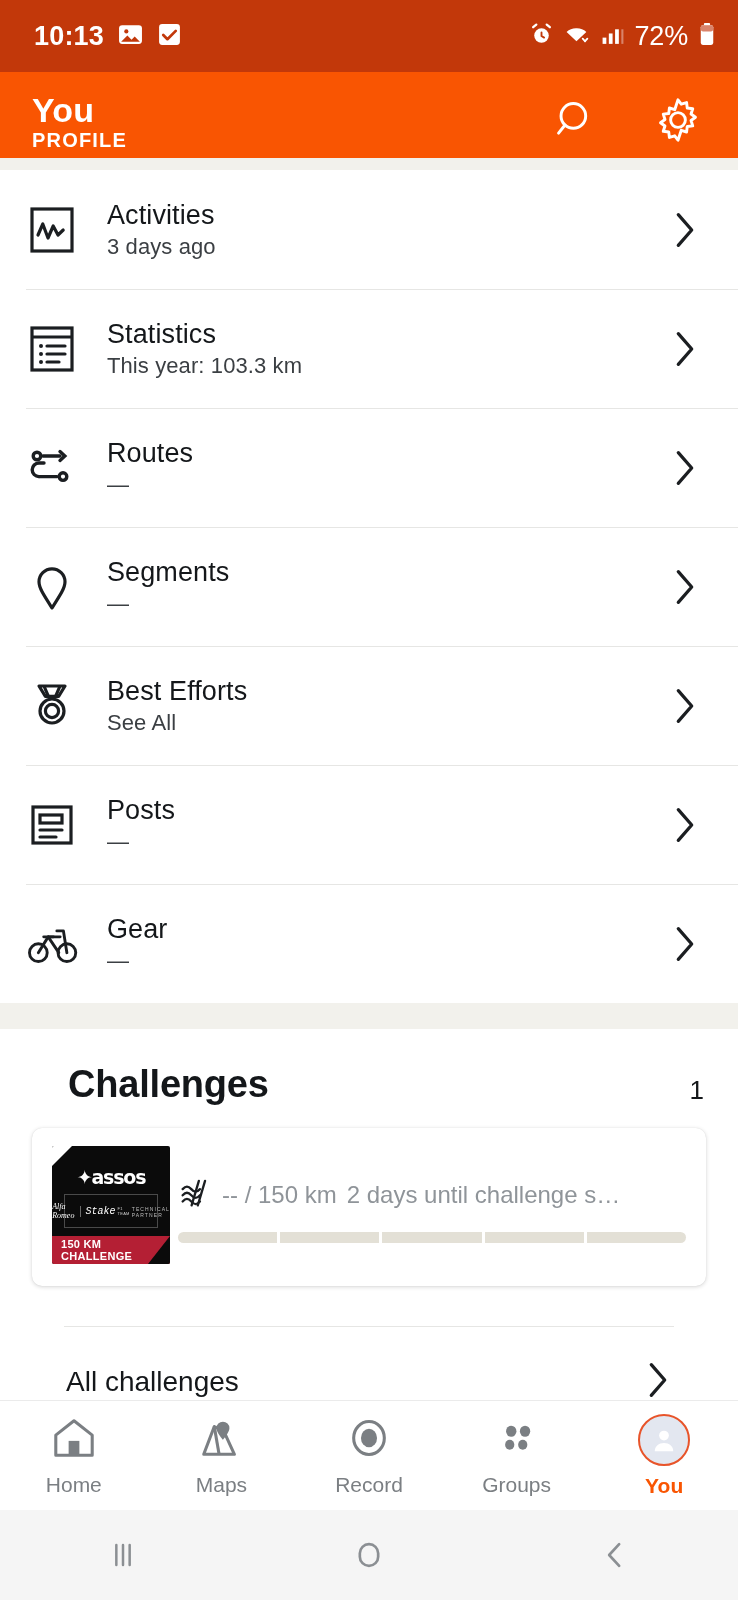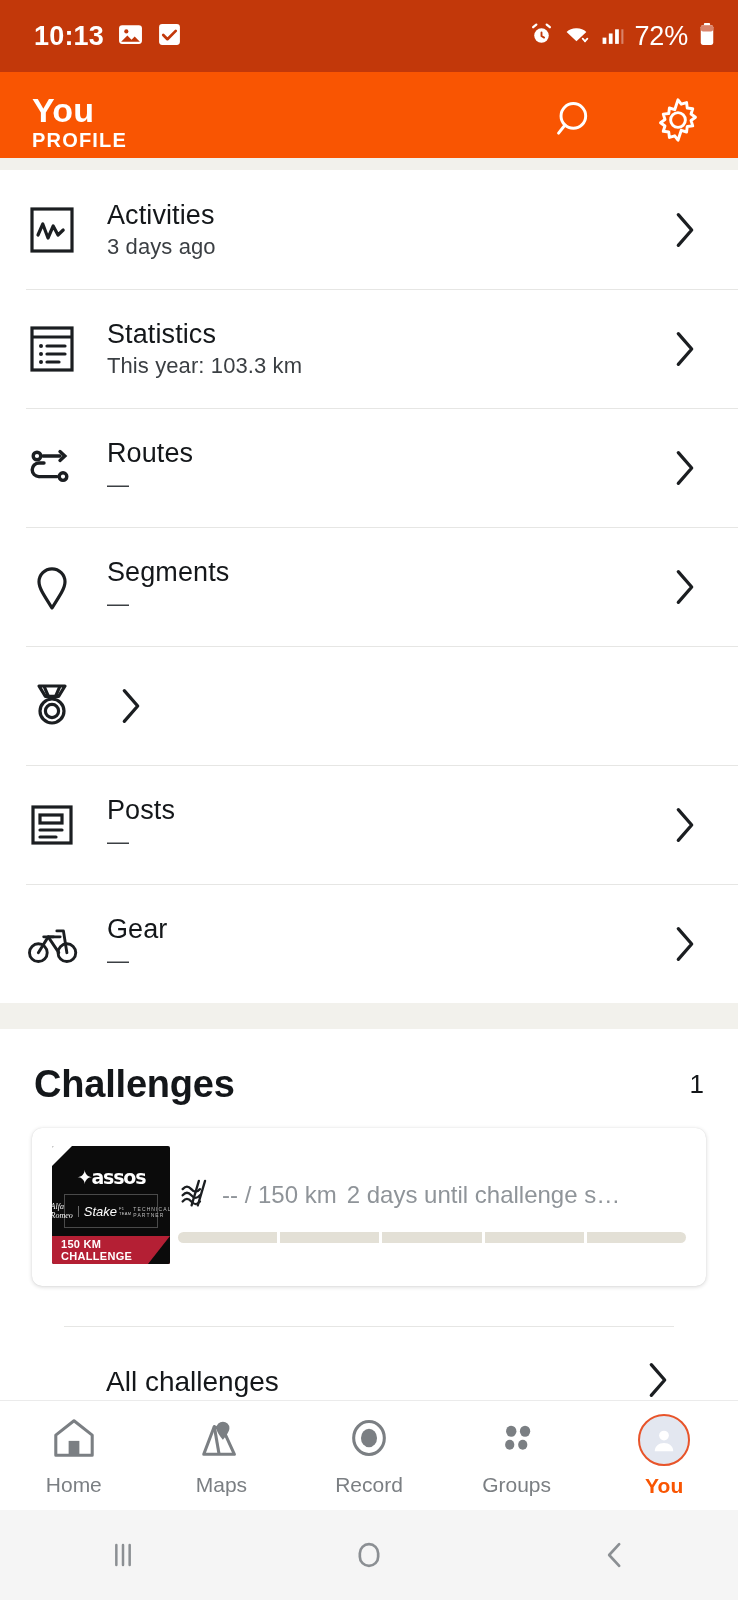--- a/index.html
+++ b/index.html
@@ -51,21 +51,21 @@
   .m-ico { width: 78px; flex: 0 0 78px; display: flex; align-items: center; justify-content: flex-start; }
   .m-text { flex: 1; display: flex; flex-direction: column; gap: 7px; padding-left: 3px; }
   .m-title { font-size: 27px; color: #14171a; line-height: 1; letter-spacing: .1px; }
   .m-sub { font-size: 22px; color: #3b3f43; line-height: 1; letter-spacing: .1px; }
   .m-chev { width: 54px; flex: 0 0 54px; display: flex; justify-content: center; }
 
   .band { height: 26px; background: #f2f1ec; }
 
   
   .challenges { background: #fff; padding: 22px 32px 0 32px; }
-  .ch-head { display: flex; align-items: center; justify-content: space-between; padding: 12px 2px 22px 2px; }
+  .ch-head { display: flex; align-items: flex-end; justify-content: space-between; padding: 12px 2px 22px 2px; margin-left: 34px; }
   .ch-title { font-size: 38px; font-weight: 700; color: #14171a; letter-spacing: -.2px; }
   .ch-count { font-size: 26px; color: #14171a; }
 
   .ch-card {
     background: #fff; border-radius: 10px;
     box-shadow: 0 1px 4px rgba(0,0,0,.16), 0 0 1px rgba(0,0,0,.12);
     display: flex; padding: 18px 20px 22px 20px; gap: 8px; align-items: flex-start;
   }
   .badge {
     width: 118px; height: 118px; flex: 0 0 118px; position: relative;
@@ -82,21 +82,21 @@
   }
   .badge-box {
     position: absolute; top: 48px; left: 12px; right: 12px; height: 34px;
     border: 1px solid #4a4a4a; display: flex; flex-direction: row;
     align-items: center; justify-content: center; gap: 2px;
   }
   .badge-row { display: flex; align-items: center; gap: 5px; }
   .badge-ar { color: #fff; font-size: 8px; font-style: italic; font-family: "Liberation Serif", serif; }
   .badge-f1 { color: #cfcfcf; font-size: 4px; letter-spacing: .3px; }
   .badge-div { width: 1px; height: 11px; background: #6b6b6b; }
-  .badge-stake { color: #fff; font-size: 13px; font-style: italic; font-family: Liberation Sans, sans-serif; }
+  .badge-stake { color: #fff; font-size: 10px; font-style: italic; font-family: Liberation Mono, monospace; }
   .badge-tech { color: #bdbdbd; font-size: 5px; letter-spacing: 1.1px; margin-top: 1px; }
   .badge-ribbon {
     position: absolute; left: 0; right: 0; bottom: 0; height: 28px;
     background: #b41f34; color: #fff; font-size: 11px; font-weight: 700;
     letter-spacing: .3px; display: flex; align-items: center; padding-left: 9px;
   }
   .badge-ribbon::after {
     content: ""; position: absolute; right: 0; bottom: 0;
     border-bottom: 28px solid #0b0b0b; border-left: 22px solid transparent;
   }
@@ -111,21 +111,21 @@
   .ch-when { font-size: 24px; color: #8f9499; white-space: nowrap; overflow: hidden; text-overflow: ellipsis; }
   .ch-bar { display: flex; gap: 3px; margin-top: 18px; }
   .ch-seg { flex: 1; height: 11px; background: #e3e0d6; }
   .ch-seg:first-child { border-radius: 6px 0 0 6px; }
   .ch-seg:last-child { border-radius: 0 6px 6px 0; }
 
   .all-row {
     margin: 40px 32px 0 32px; border-top: 1px solid #e6e6e4;
     padding: 30px 2px 0 2px; display: flex; align-items: center; justify-content: space-between;
   }
-  .all-label { font-size: 28px; color: #14171a; margin-left: 40px; }
+  .all-label { font-size: 28px; color: #14171a; }
 
   
   .tabbar {
     position: absolute; left: 0; right: 0; bottom: 90px; height: 110px;
     background: #fff; display: flex; align-items: center;
     border-top: 1px solid #ebebeb;
   }
   .tab { flex: 1; display: flex; flex-direction: column; align-items: center; gap: 8px; }
   .tab-label { font-size: 21px; color: #7b7f83; }
   .tab.active .tab-label { color: #f95502; font-weight: 700; }
@@ -303,20 +303,24 @@
       </div>
 
       <div class="menu-row">
         <span class="m-ico">
           <svg width="52" height="52" viewBox="0 0 26 26" fill="none" stroke="#1b1e21" stroke-width="1.6" stroke-linejoin="round">
               <path d="M6.5 3h13l-3.2 5.2h-6.6z"></path>
               <path d="M9 3l2.2 5.2M17 3l-2.2 5.2"></path>
               <circle cx="13" cy="15.5" r="6"></circle>
               <circle cx="13" cy="15.5" r="3.3"></circle>
             </svg>
+        </span>
+        <span class="m-text">
+          <span class="m-title">Best Efforts</span>
+          <span class="m-sub">See All</span>
         </span>
         <span class="m-chev">
           <svg width="28" height="46" viewBox="0 0 14 24" fill="none" stroke="#1b1e21" stroke-width="1.7" stroke-linecap="round" stroke-linejoin="round">
               <path d="M3.5 4l7 8-7 8"></path>
             </svg>
         </span>
       </div>
 
       <div class="menu-row">
         <span class="m-ico">

